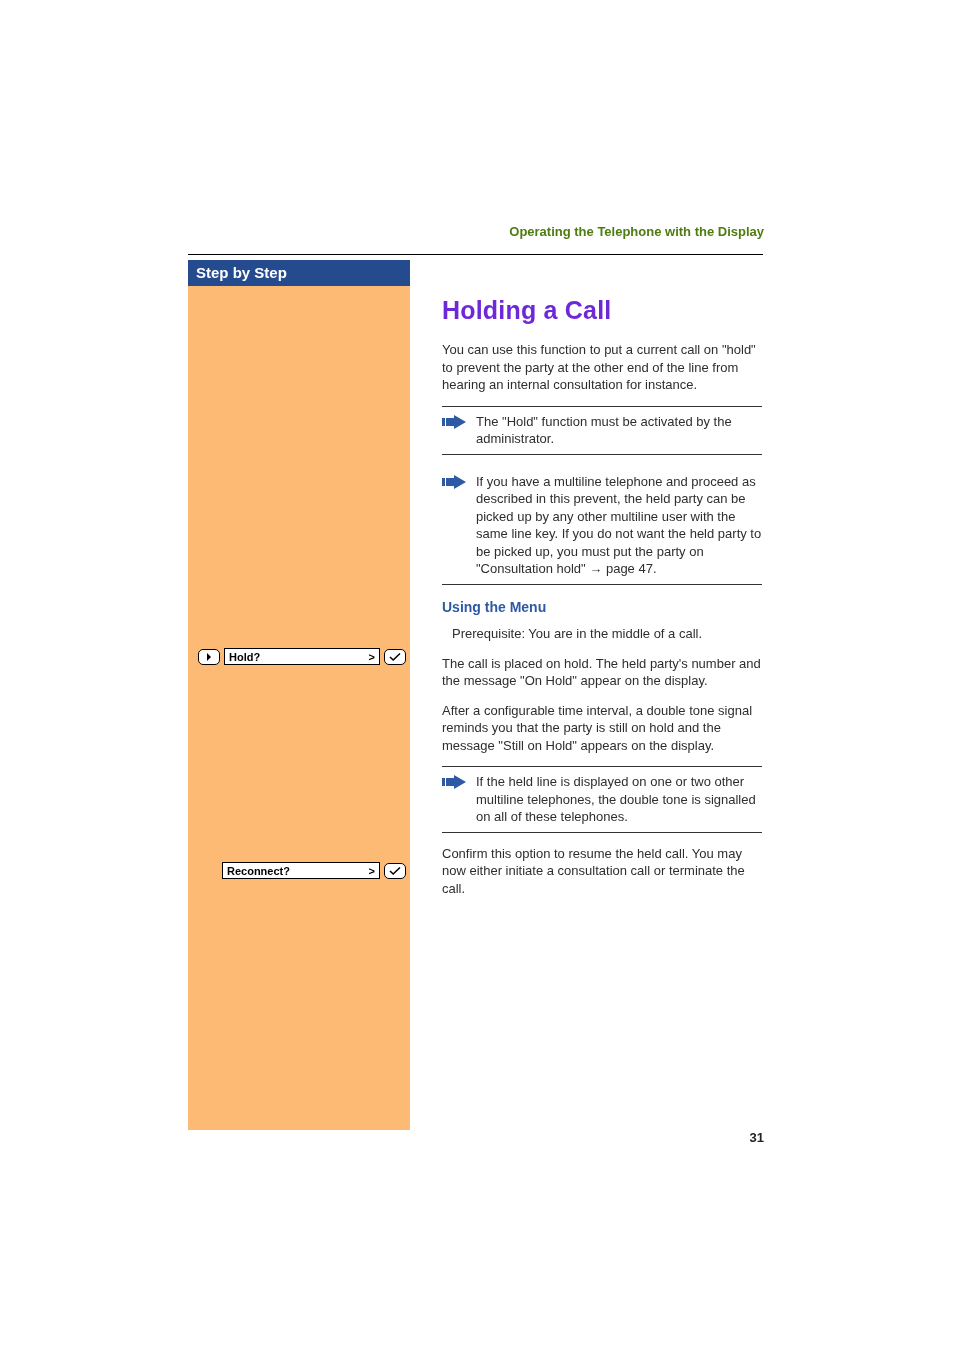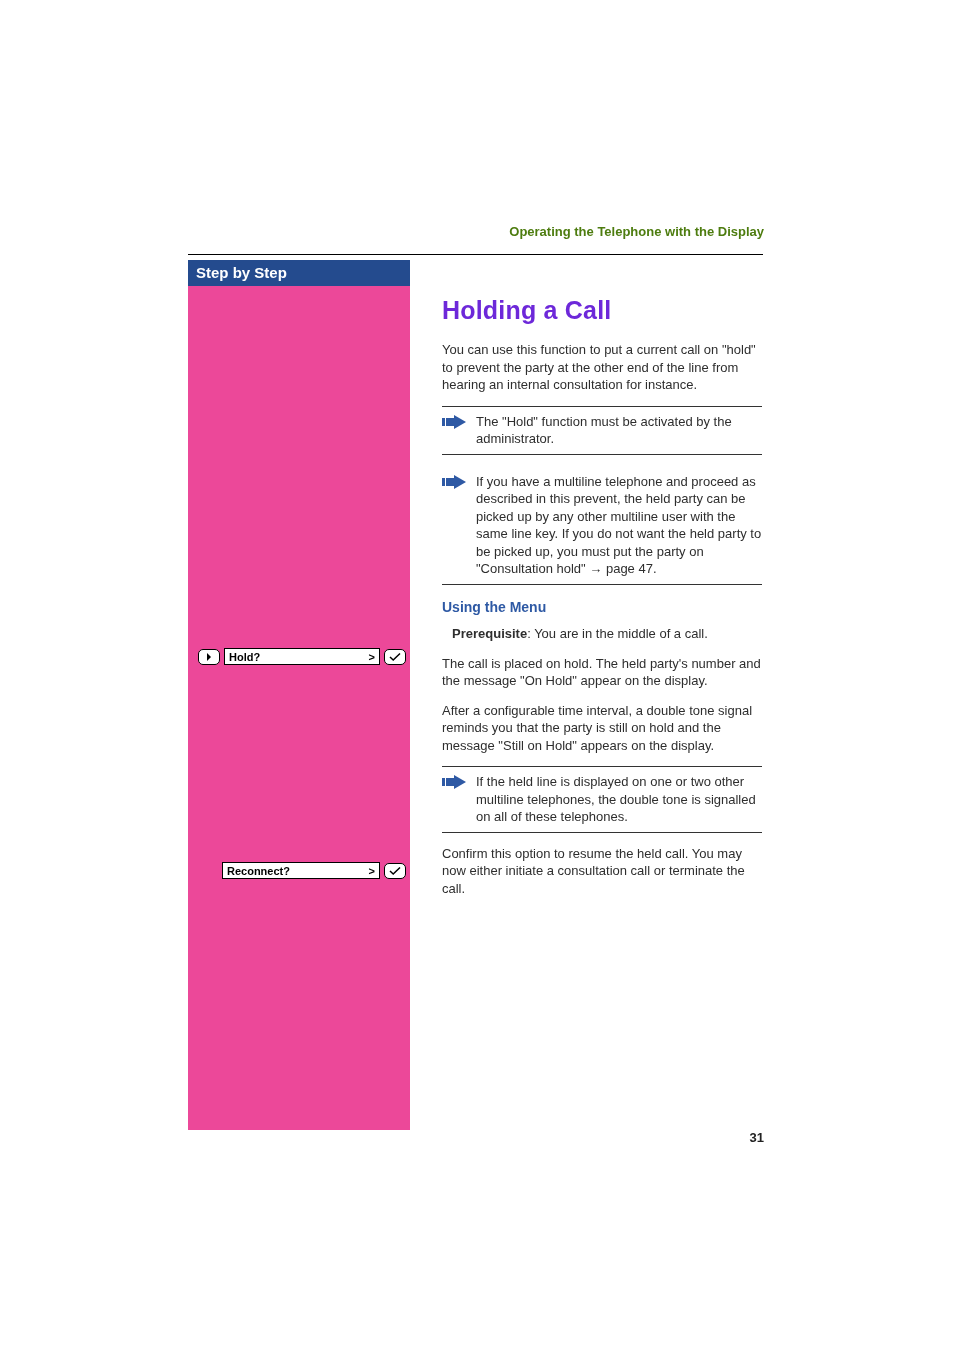--- a/index.html
+++ b/index.html
@@ -32,21 +32,21 @@
     width: 575px;
     border: 0;
     border-top: 1.5px solid #000;
   }
   .sidebar {
     position: absolute;
     top: 260px;
     left: 188px;
     width: 222px;
     height: 870px;
-    background: #ec4899;
+    background: #fdba74;
     box-sizing: border-box;
   }
   .sidebar-header {
     width: 100%;
     background: #244b8e;
     color: #fff;
     font-weight: 700;
     font-size: 15px;
     padding: 4px 8px 5px 8px;
     box-sizing: border-box;
@@ -151,21 +151,21 @@
     white-space: nowrap;
   }
   .page-num {
     position: absolute;
     right: 190px;
     bottom: 206px;
     font-size: 13px;
     font-weight: 700;
   }
   .prereq-label {
-    font-weight: 700;
+    font-weight: 400;
     padding-left: 10px;
   }
   svg { display: block; }
 </style>
 </head>
 <body>
 
 <div class="page">
 
   <div class="running-head">Operating the Telephone with the Display</div>

